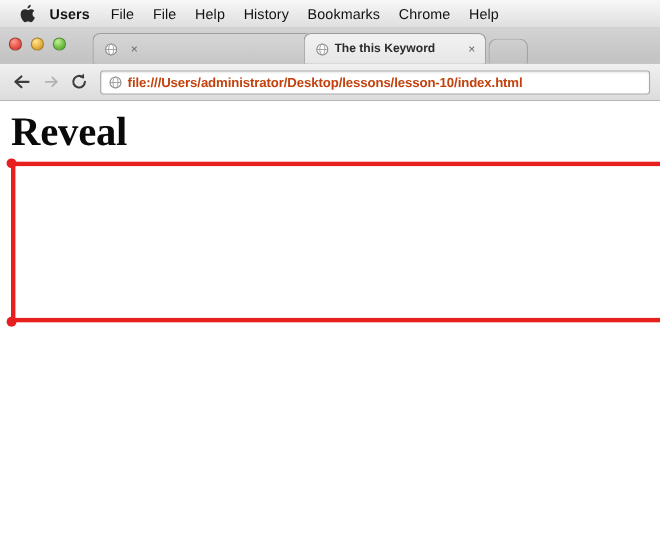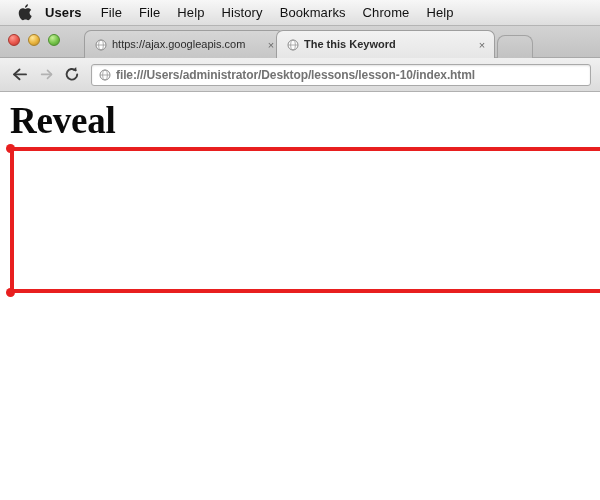--- a/index.html
+++ b/index.html
@@ -115,21 +115,21 @@
     overflow: hidden;
   }
   .tab.inactive {
     background: linear-gradient(to bottom, #d6d6d6 0%, #c6c6c6 100%);
     width: 200px;
     margin-right: -8px;
     z-index: 1;
   }
   .tab.active {
     background: linear-gradient(to bottom, #f2f2f2 0%, #e6e6e6 100%);
-    width: 219px;
+    width: 166px;
     z-index: 3;
   }
   .tab-favicon {
     width: 13px;
     height: 13px;
     flex: 0 0 13px;
     margin-right: 5px;
     display: flex;
     align-items: center;
     justify-content: center;
@@ -203,21 +203,21 @@
     height: 13px;
     flex: 0 0 13px;
     margin-right: 5px;
     display: flex;
     align-items: center;
     justify-content: center;
   }
   .omnibox-url {
     font-size: 12px;
     font-weight: bold;
-    color: #737373;
+    color: #c2410c;
     white-space: nowrap;
     overflow: hidden;
     letter-spacing: -0.1px;
   }
 
   
   .viewport {
     position: relative;
     height: 406px;
     background: #ffffff;
@@ -308,21 +308,20 @@
       <div class="tabs">
 
         <div class="tab inactive">
           <span class="tab-favicon">
             <svg width="12" height="12" viewBox="0 0 12 12">
               <circle cx="6" cy="6" r="5" fill="#fdfdfd" stroke="#8a8a8a" stroke-width="1"></circle>
               <ellipse cx="6" cy="6" rx="2.3" ry="5" fill="none" stroke="#9a9a9a" stroke-width="0.8"></ellipse>
               <line x1="1" y1="6" x2="11" y2="6" stroke="#9a9a9a" stroke-width="0.8"></line>
             </svg>
           </span>
-          <span class="tab-title">https://ajax.googleapis.com</span>
           <span class="tab-close">×</span>
         </div>
 
         <div class="tab active">
           <span class="tab-favicon">
             <svg width="12" height="12" viewBox="0 0 12 12">
               <circle cx="6" cy="6" r="5" fill="#fdfdfd" stroke="#8a8a8a" stroke-width="1"></circle>
               <ellipse cx="6" cy="6" rx="2.3" ry="5" fill="none" stroke="#9a9a9a" stroke-width="0.8"></ellipse>
               <line x1="1" y1="6" x2="11" y2="6" stroke="#9a9a9a" stroke-width="0.8"></line>
             </svg>

